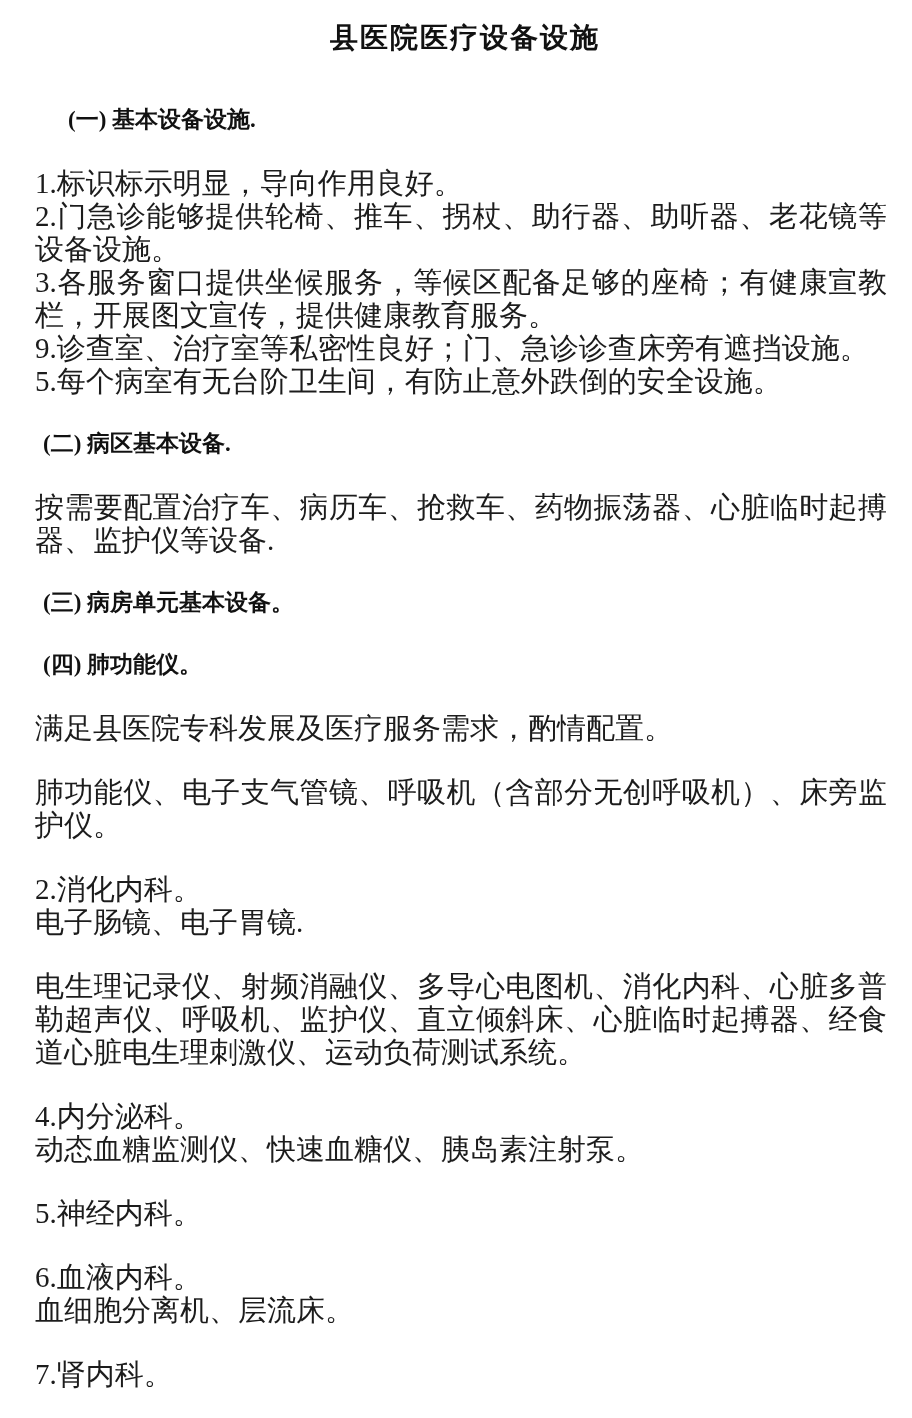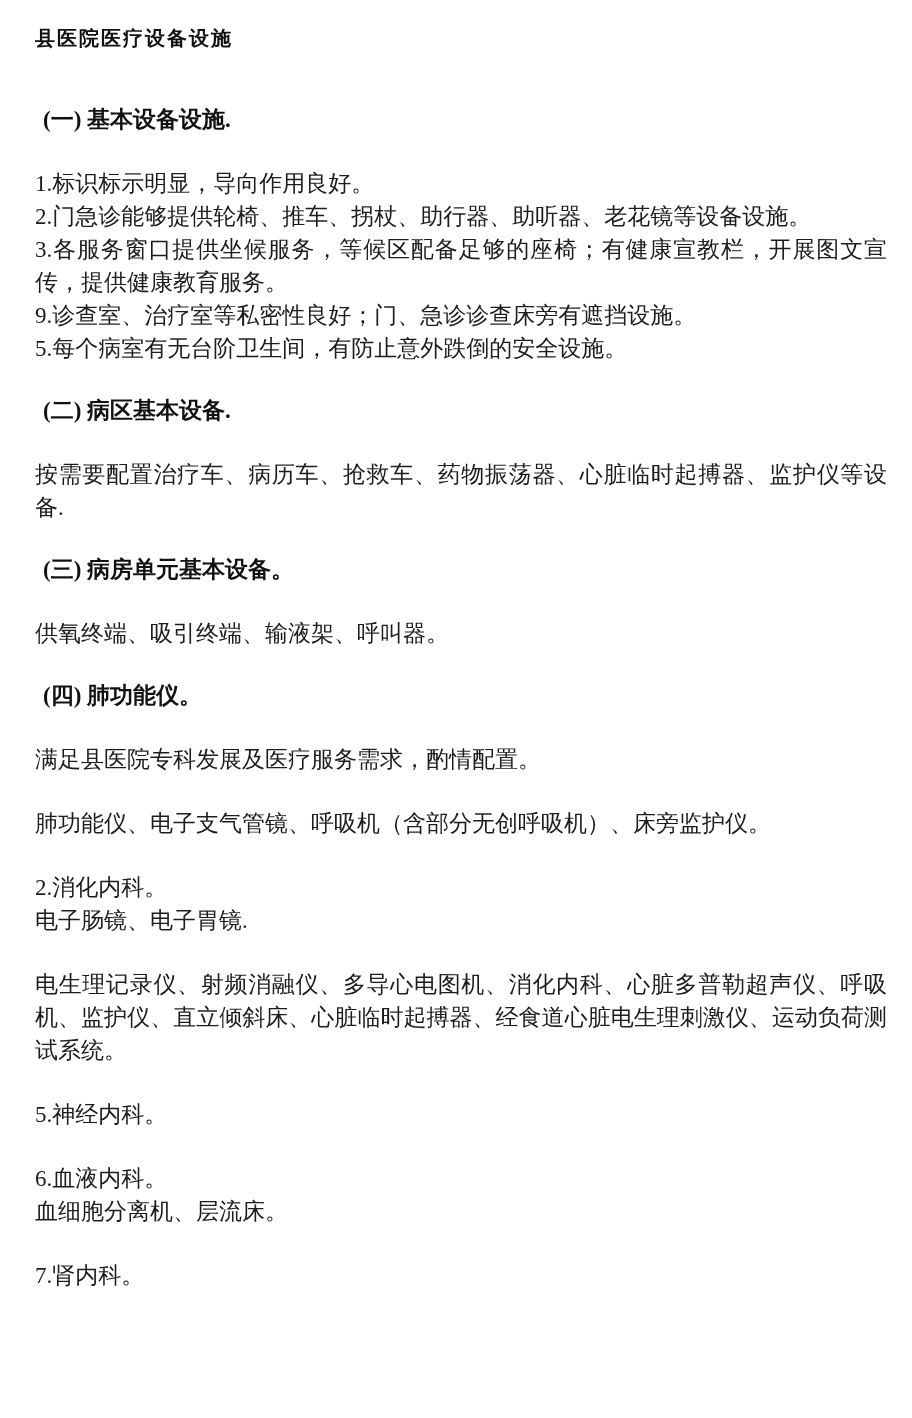--- a/index.html
+++ b/index.html
@@ -16,38 +16,39 @@
   }
   .page {
     box-sizing: border-box;
     width: 912px;
     height: 1418px;
     padding: 0 17px 0 35px;
     background: #ffffff;
   }
   .doc-title {
     margin: 18px 0 0 0;
-    font-size: 20px;
+    text-align: center;
+    font-size: 28px;
     line-height: 40px;
     font-weight: 700;
     color: #111111;
     letter-spacing: 2px;
   }
   .sec-heading {
     margin: 30px 0 0 0;
     padding-left: 8px;
     font-size: 23px;
     line-height: 32px;
     font-weight: 700;
     color: #111111;
   }
-  #h1 { margin-top: 46px; }
+  #h1 { margin-top: 46px; margin-left: 25px; }
   .para, .items, .spec {
     margin: 31px 8px 0 0;
-    font-size: 23px;
+    font-size: 29px;
     line-height: 33px;
     text-align: justify;
     color: #1c1c1c;
   }
   .items .item {
     margin: 0;
   }
   .spec .spec-name,
   .spec .spec-equip {
     margin: 0;
@@ -69,39 +70,42 @@
     <p class="item">9.诊查室、治疗室等私密性良好；门、急诊诊查床旁有遮挡设施。</p>
     <p class="item">5.每个病室有无台阶卫生间，有防止意外跌倒的安全设施。</p>
   </div>
 
   <h2 class="sec-heading" id="h2">(二) 病区基本设备.</h2>
 
   <p class="para">按需要配置治疗车、病历车、抢救车、药物振荡器、心脏临时起搏器、监护仪等设备.</p>
 
   <h2 class="sec-heading" id="h3">(三) 病房单元基本设备。</h2>
 
-  <p class="para">供氧终端、吸引终端、输液架、呼叫器。</p>
 
   <h2 class="sec-heading" id="h4">(四) 肺功能仪。</h2>
 
   <p class="para">满足县医院专科发展及医疗服务需求，酌情配置。</p>
 
   <div class="spec">
     <p class="spec-equip">肺功能仪、电子支气管镜、呼吸机（含部分无创呼吸机）、床旁监护仪。</p>
   </div>
 
   <div class="spec">
     <p class="spec-name">2.消化内科。</p>
     <p class="spec-equip">电子肠镜、电子胃镜.</p>
   </div>
 
   <div class="spec">
     <p class="spec-equip">电生理记录仪、射频消融仪、多导心电图机、消化内科、心脏多普勒超声仪、呼吸机、监护仪、直立倾斜床、心脏临时起搏器、经食道心脏电生理刺激仪、运动负荷测试系统。</p>
   </div>
 
+  <div class="spec">
+    <p class="spec-name">4.内分泌科。</p>
+    <p class="spec-equip">动态血糖监测仪、快速血糖仪、胰岛素注射泵。</p>
+  </div>
 
   <div class="spec">
     <p class="spec-name">5.神经内科。</p>
   </div>
 
   <div class="spec">
     <p class="spec-name">6.血液内科。</p>
     <p class="spec-equip">血细胞分离机、层流床。</p>
   </div>
 

